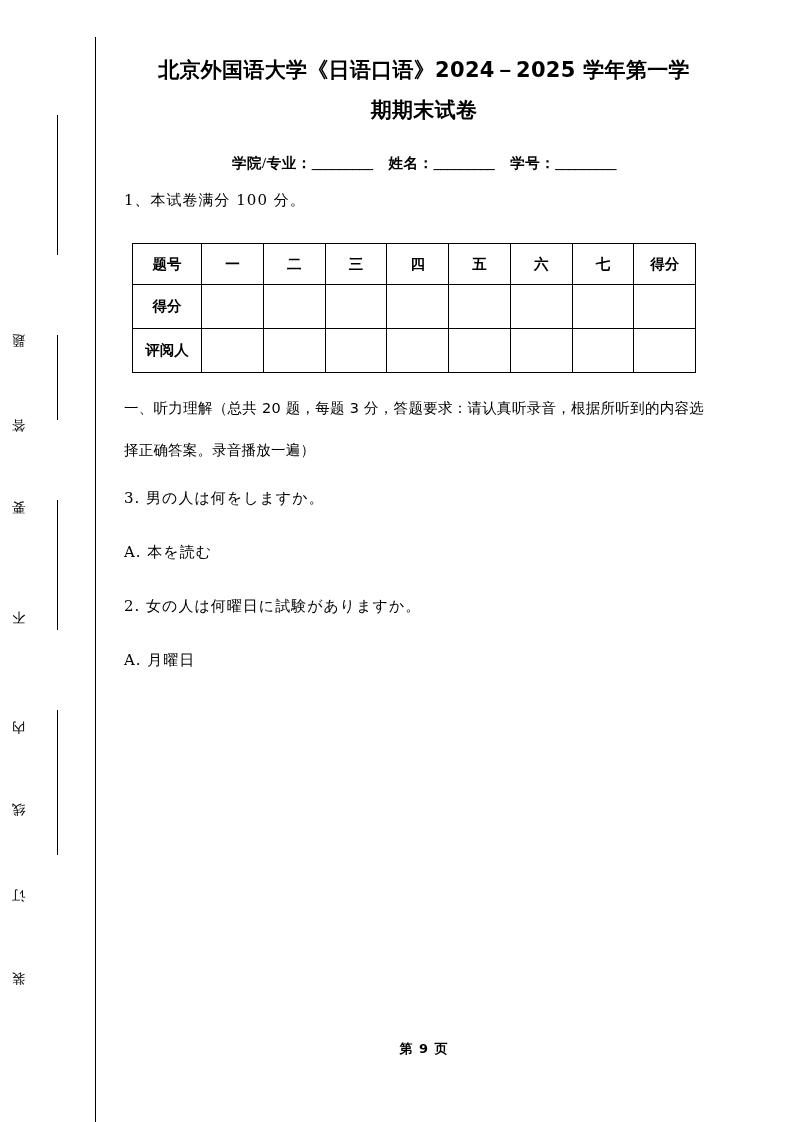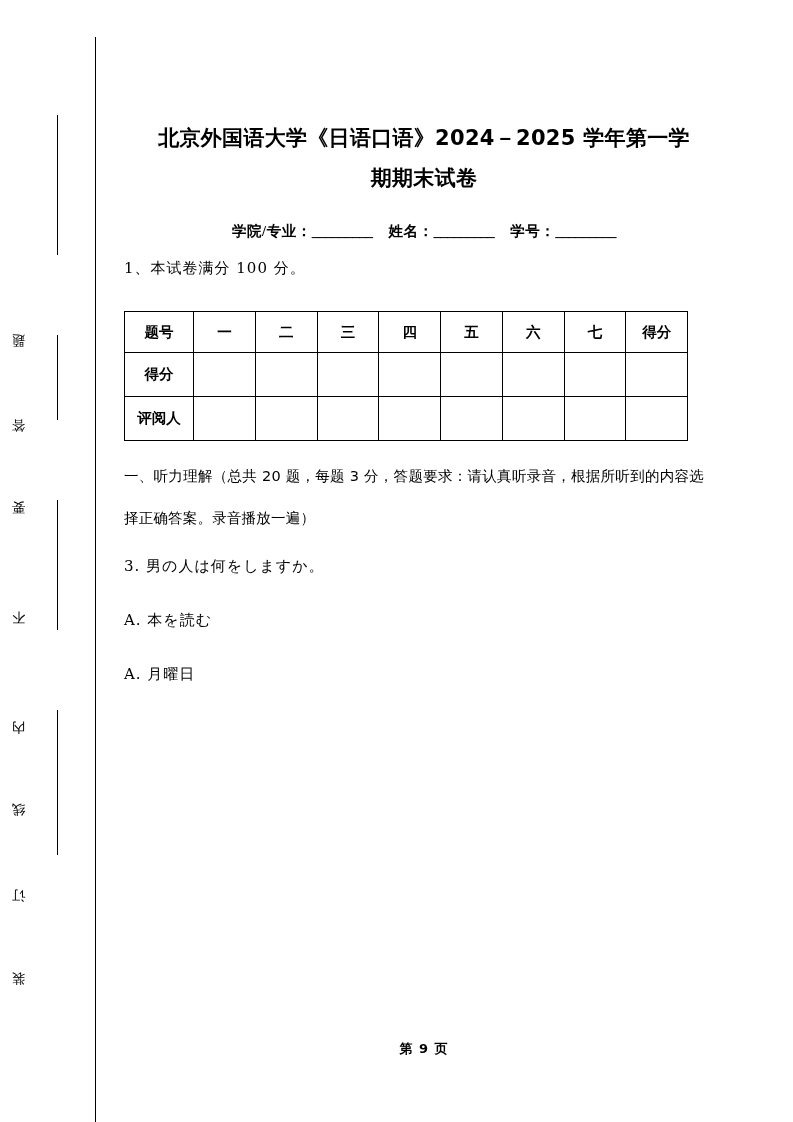--- a/index.html
+++ b/index.html
@@ -75,21 +75,21 @@
   #page-body {
     position: absolute;
     left: 124px;
     top: 0;
     width: 600px;
     height: 1122px;
   }
 
   #exam-title {
     margin: 0;
-    padding-top: 118px;
+    padding-top: 50px;
     font-family: "DejaVu Sans", "Liberation Sans", sans-serif;
     font-weight: bold;
     font-size: 21px;
     line-height: 40px;
     text-align: center;
     letter-spacing: 0.3px;
   }
 
   #identity-line {
     margin-top: 24px;
@@ -114,20 +114,21 @@
   #note-1 { }
   #note-2 { }
   .ul-val { text-decoration: underline; }
 
   
   #score-table {
     margin-top: 16px;
     border-collapse: collapse;
     width: 564px;
     table-layout: fixed;
+    margin-left: 8px;
   }
   #score-table td {
     border: 1.3px solid #000;
     height: 38px;
     text-align: center;
     vertical-align: middle;
     font-family: "DejaVu Sans", "Liberation Sans", sans-serif;
     font-weight: bold;
     font-size: 14.5px;
   }
@@ -241,16 +242,17 @@
         <td></td>
       </tr>
     </tbody>
   </table>
 
   <div id="section-heading">一、听力理解（总共 20 题，每题 3 分，答题要求：请认真听录音，根据所听到的内容选择正确答案。录音播放一遍）</div>
 
   <div class="question">3. 男の人は何をしますか。</div>
   <div class="choice">A. 本を読む</div>
 
+  <div class="question">2. 女の人は何曜日に試験がありますか。</div>
   <div class="choice">A. 月曜日</div>
 
   <div id="page-footer">第 9 页</div>
 </div>
 
 </body></html>

